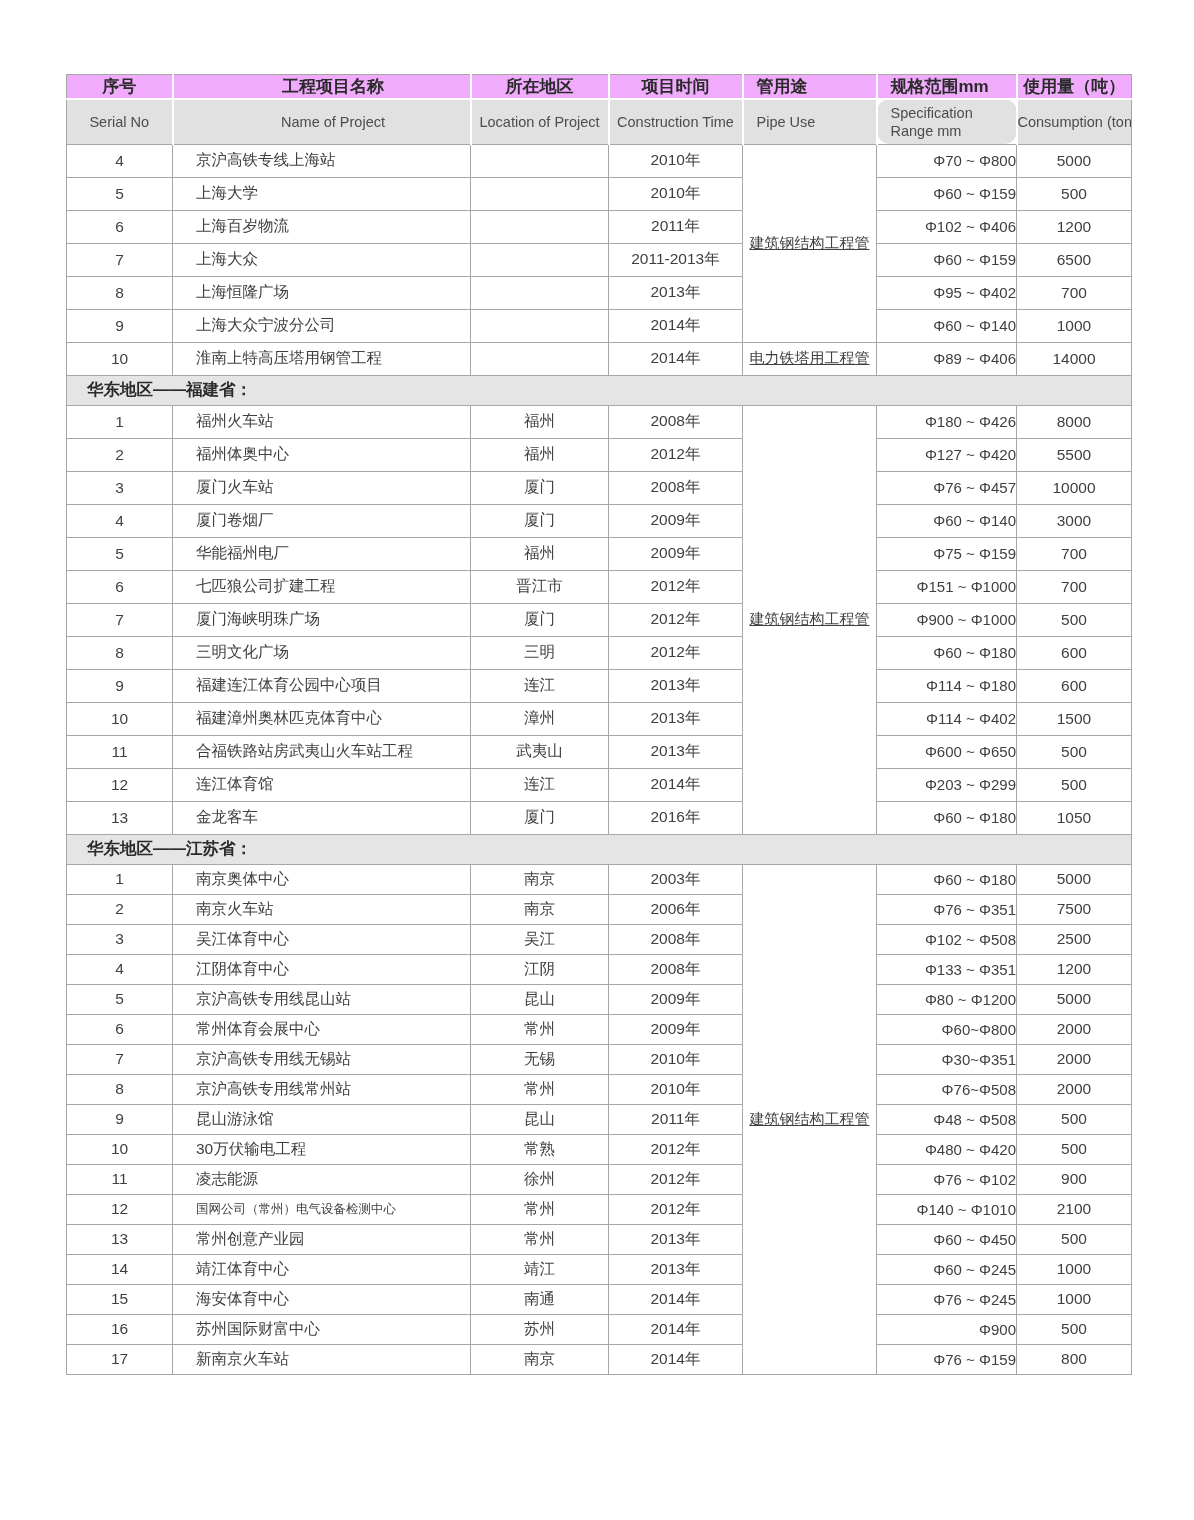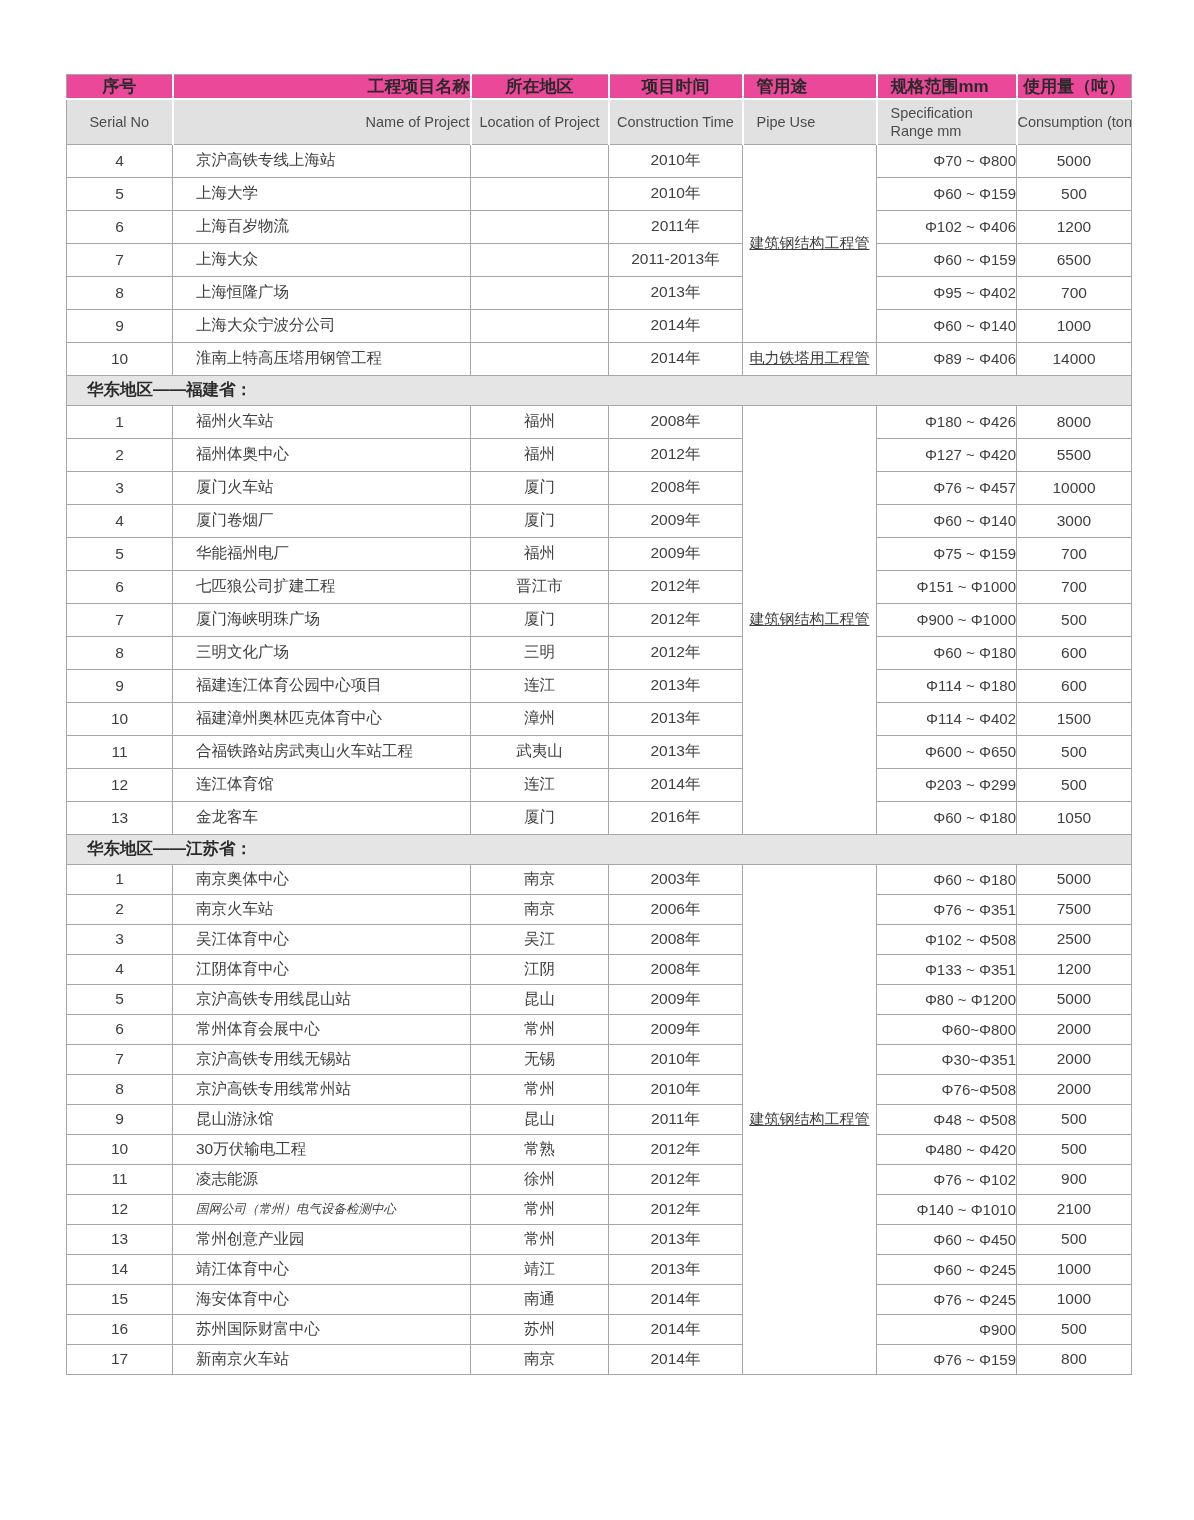--- a/index.html
+++ b/index.html
@@ -22,44 +22,44 @@
     border-collapse:collapse;table-layout:fixed;
     width:1065px;border:1px solid #a6a6a6;
   }
   td,th{
     border:1px solid #a6a6a6;box-sizing:border-box;
     overflow:hidden;white-space:nowrap;
     padding:0;
   }
   
   thead tr.hdr-zh th{
-    background:#ec4899;height:17px;
+    background:#f0abfc;height:17px;
     font-size:17px;font-weight:bold;color:#2a2a2a;
   }
   thead tr.hdr-en th{
     background:#e1e1e1;height:45px;
     font-size:14.5px;font-weight:normal;color:#4c4c4c;
   }
   thead th + th{border-left:2px solid #ffffff;}
   thead tr.hdr-en th{border-top:2px solid #ffffff;}
-  thead th.a-left{text-align:right;padding-left:23px;}
+  thead th.a-left{text-align:center;padding-left:23px;}
   thead th.a-left-sm{text-align:left;padding-left:13px;}
-  thead th.wrap{white-space:normal;line-height:1.25;}
+  thead th.wrap{white-space:normal;line-height:1.25;border-radius:13px;}
   
   tr.section-row td{
     background:#e5e5e5;height:30px;
     font-size:16.5px;font-weight:bold;color:#2b2b2b;
     text-align:left;padding-left:20px;
   }
   
   tr.s0 > td, tr.s1 > td{height:33px;}
   tr.s2 > td{height:30px;}
   td{font-size:15.5px;color:#3f3f3f;text-align:center;}
   td.c-name{text-align:left;padding-left:23px;}
-  td.c-name.small{font-size:12.5px;font-style:italic;}
+  td.c-name.small{font-size:12.5px;}
   td.c-spec{text-align:right;padding-left:11px;font-size:15px;margin-left:40px;}
   td.c-pipe{font-size:15px;padding-left:2px;padding-right:2px;text-decoration:underline;}
 </style>
 </head>
 <body>
 
 <div class="page">
 
   <table>
     <colgroup>

